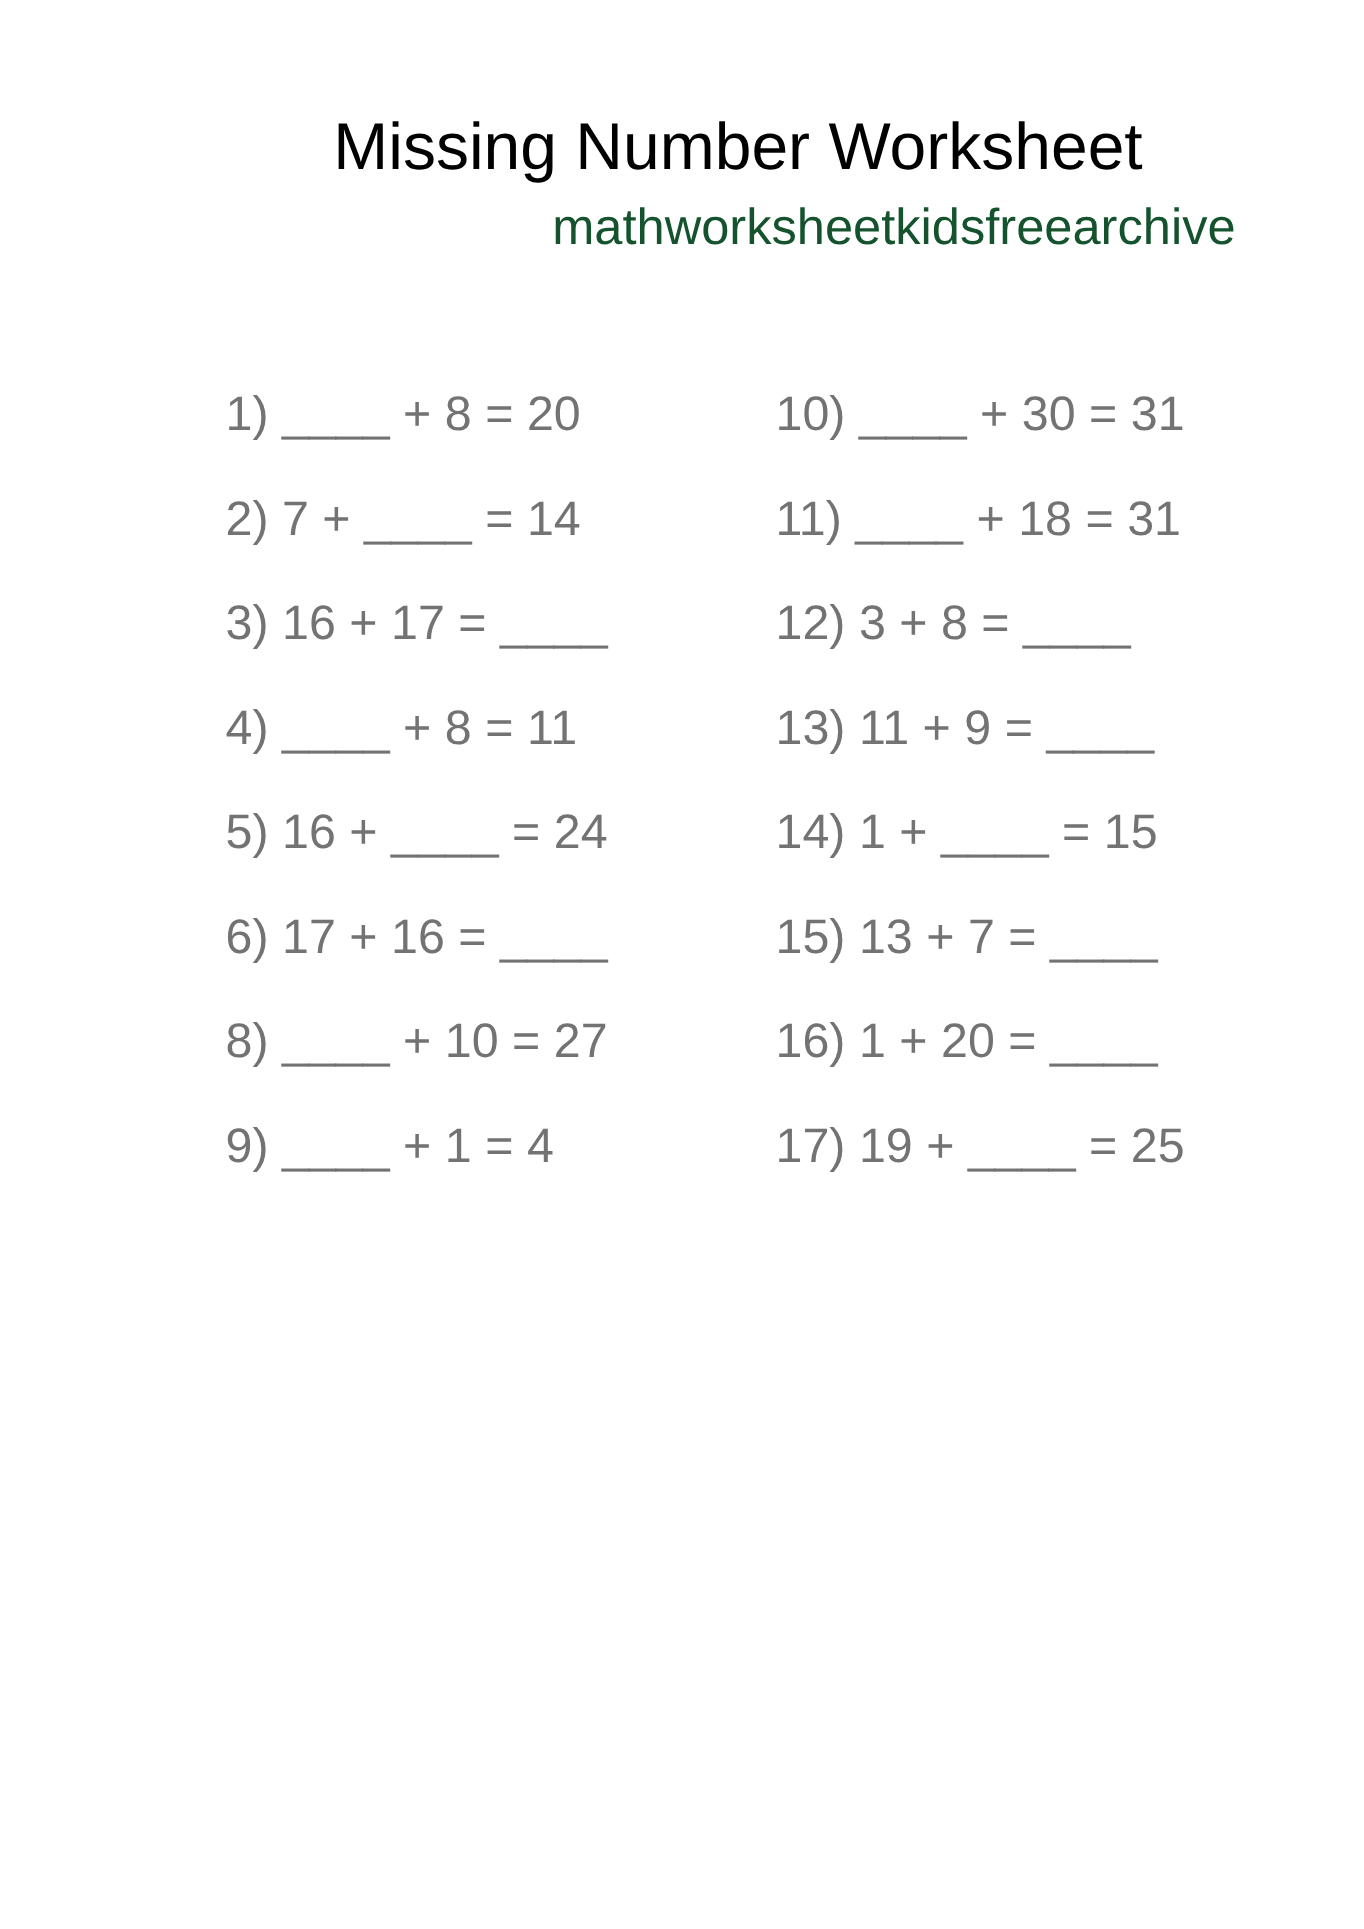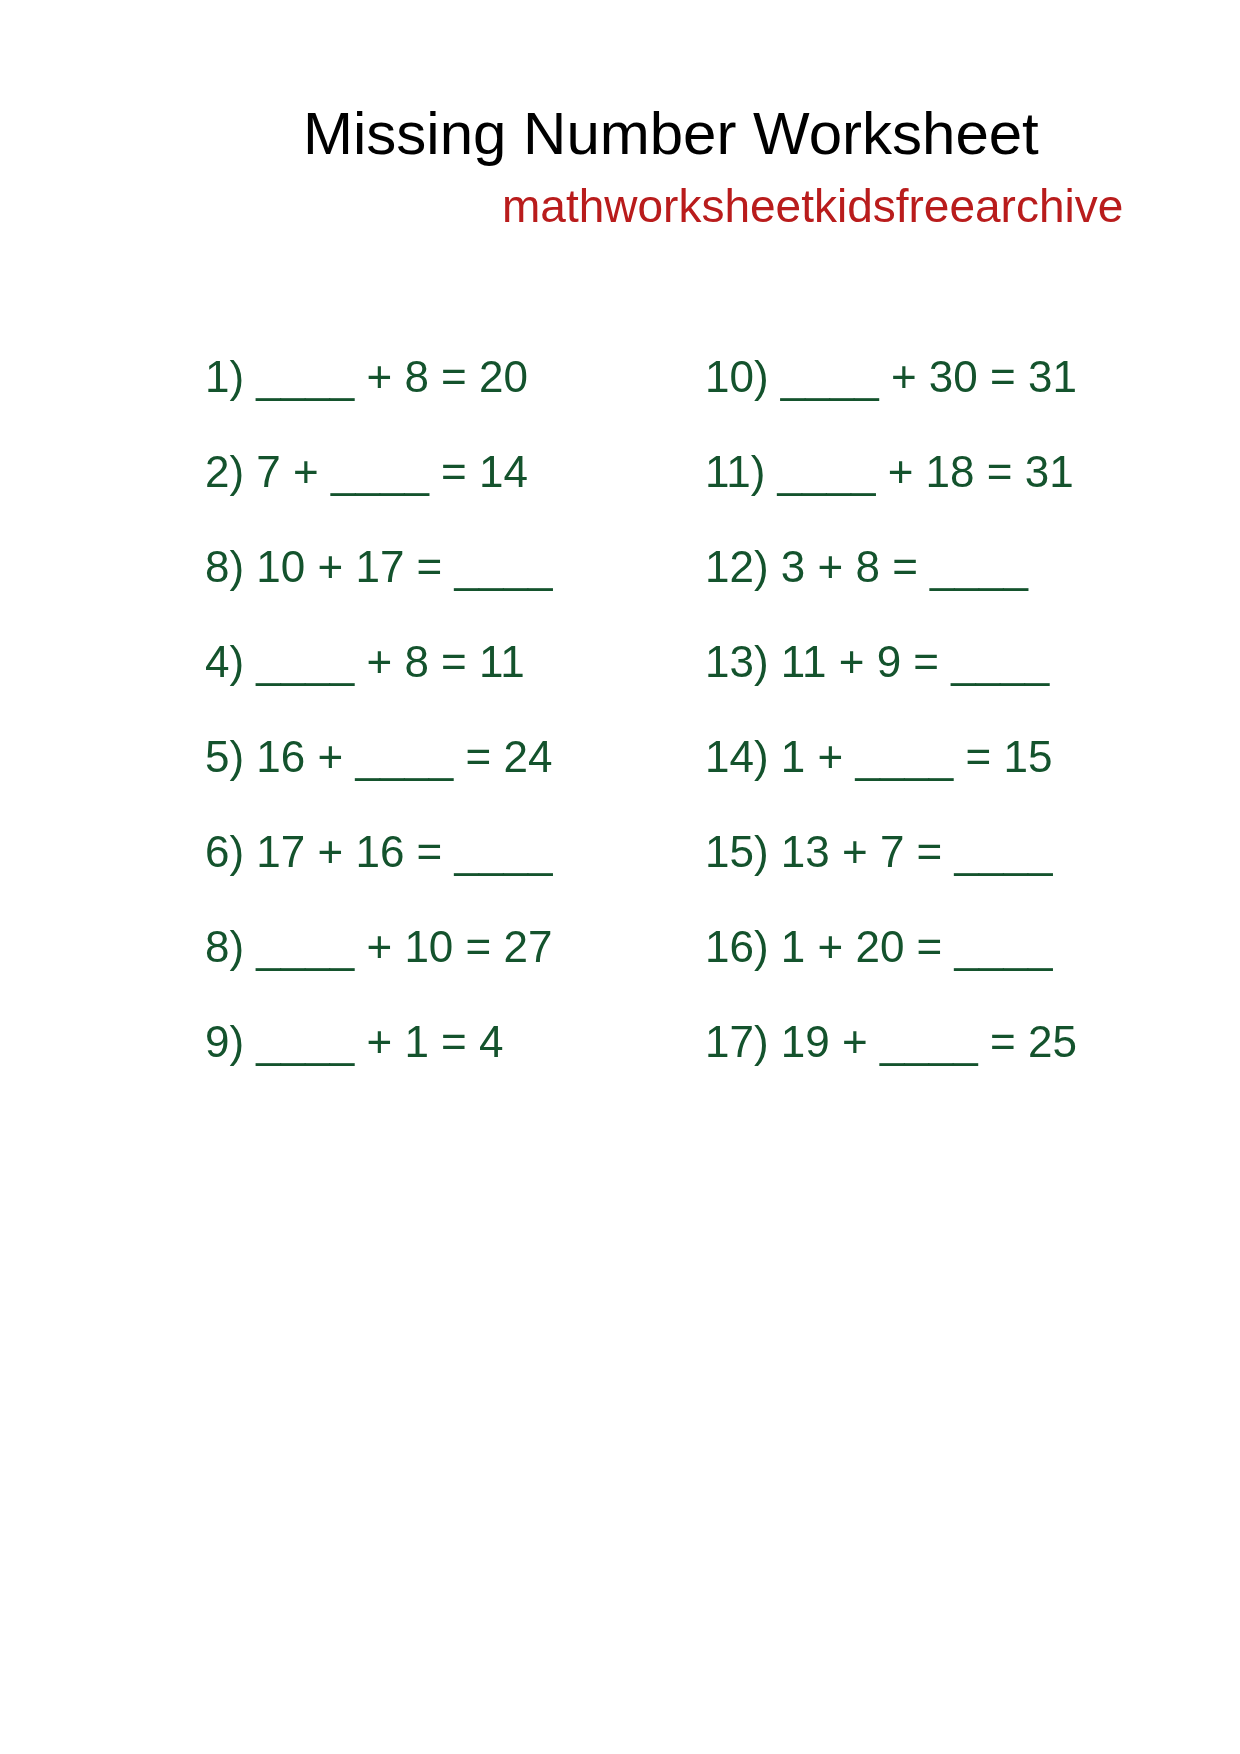--- a/index.html
+++ b/index.html
@@ -33,50 +33,50 @@
       white-space: nowrap;
       color: #000000;
     }
     .subtitle {
       position: absolute;
       left: 502px;
       top: 183px;
       font-size: 46px;
       line-height: 46px;
       white-space: nowrap;
-      color: #b91c1c;
+      color: #14532d;
     }
     .column {
       position: absolute;
       top: 329px;
       margin: 0;
       padding: 0;
       list-style: none;
     }
     .column.left  { left: 205px; }
     .column.right { left: 705px; }
     .problem {
       font-size: 44px;
       line-height: 95px;
       height: 95px;
       white-space: pre;
-      color: #14532d;
+      color: #737373;
     }
   </style>
 </head>
 <body>
 
 <div class="page">
   <h1 class="title">Missing Number Worksheet</h1>
   <div class="subtitle">mathworksheetkidsfreearchive</div>
 
   <ol class="column left">
     <li class="problem">1) ____ + 8 = 20</li>
     <li class="problem">2) 7 + ____ = 14</li>
-    <li class="problem">8) 10 + 17 = ____</li>
+    <li class="problem">3) 16 + 17 = ____</li>
     <li class="problem">4) ____ + 8 = 11</li>
     <li class="problem">5) 16 + ____ = 24</li>
     <li class="problem">6) 17 + 16 = ____</li>
     <li class="problem">8) ____ + 10 = 27</li>
     <li class="problem">9) ____ + 1 = 4</li>
   </ol>
 
   <ol class="column right">
     <li class="problem">10) ____ + 30 = 31</li>
     <li class="problem">11) ____ + 18 = 31</li>

